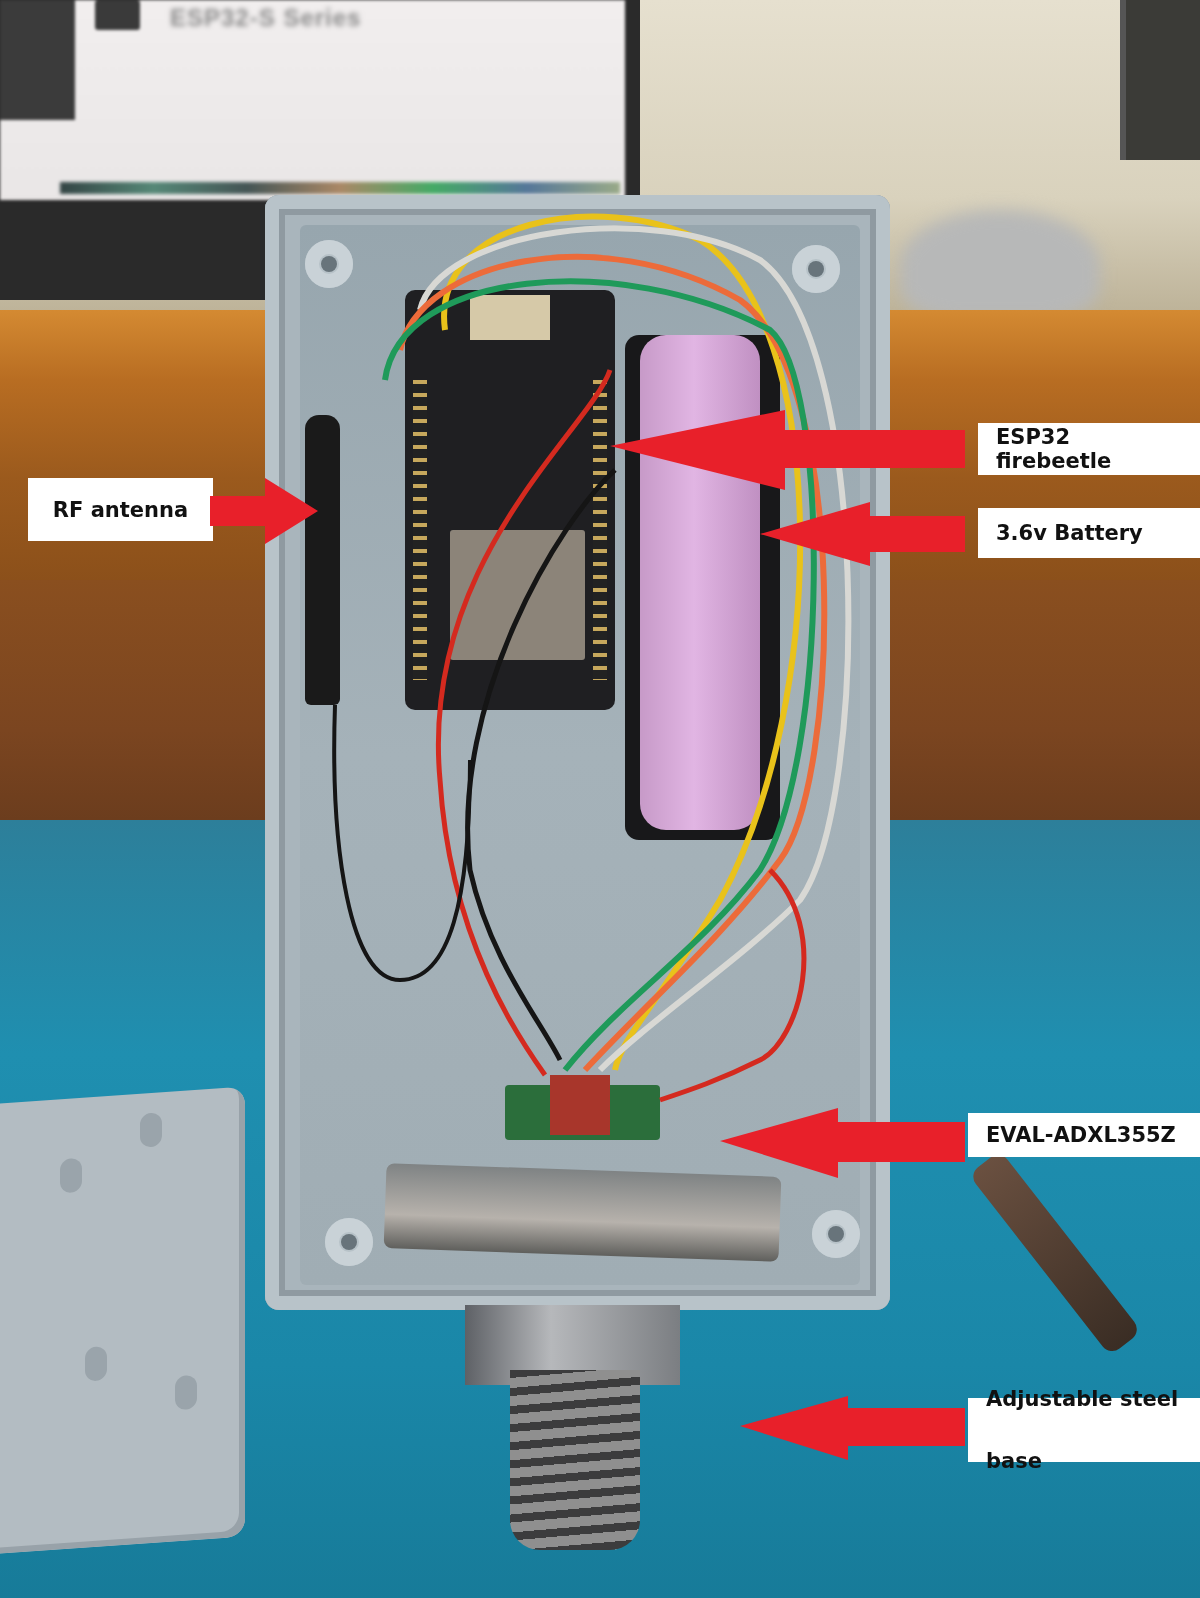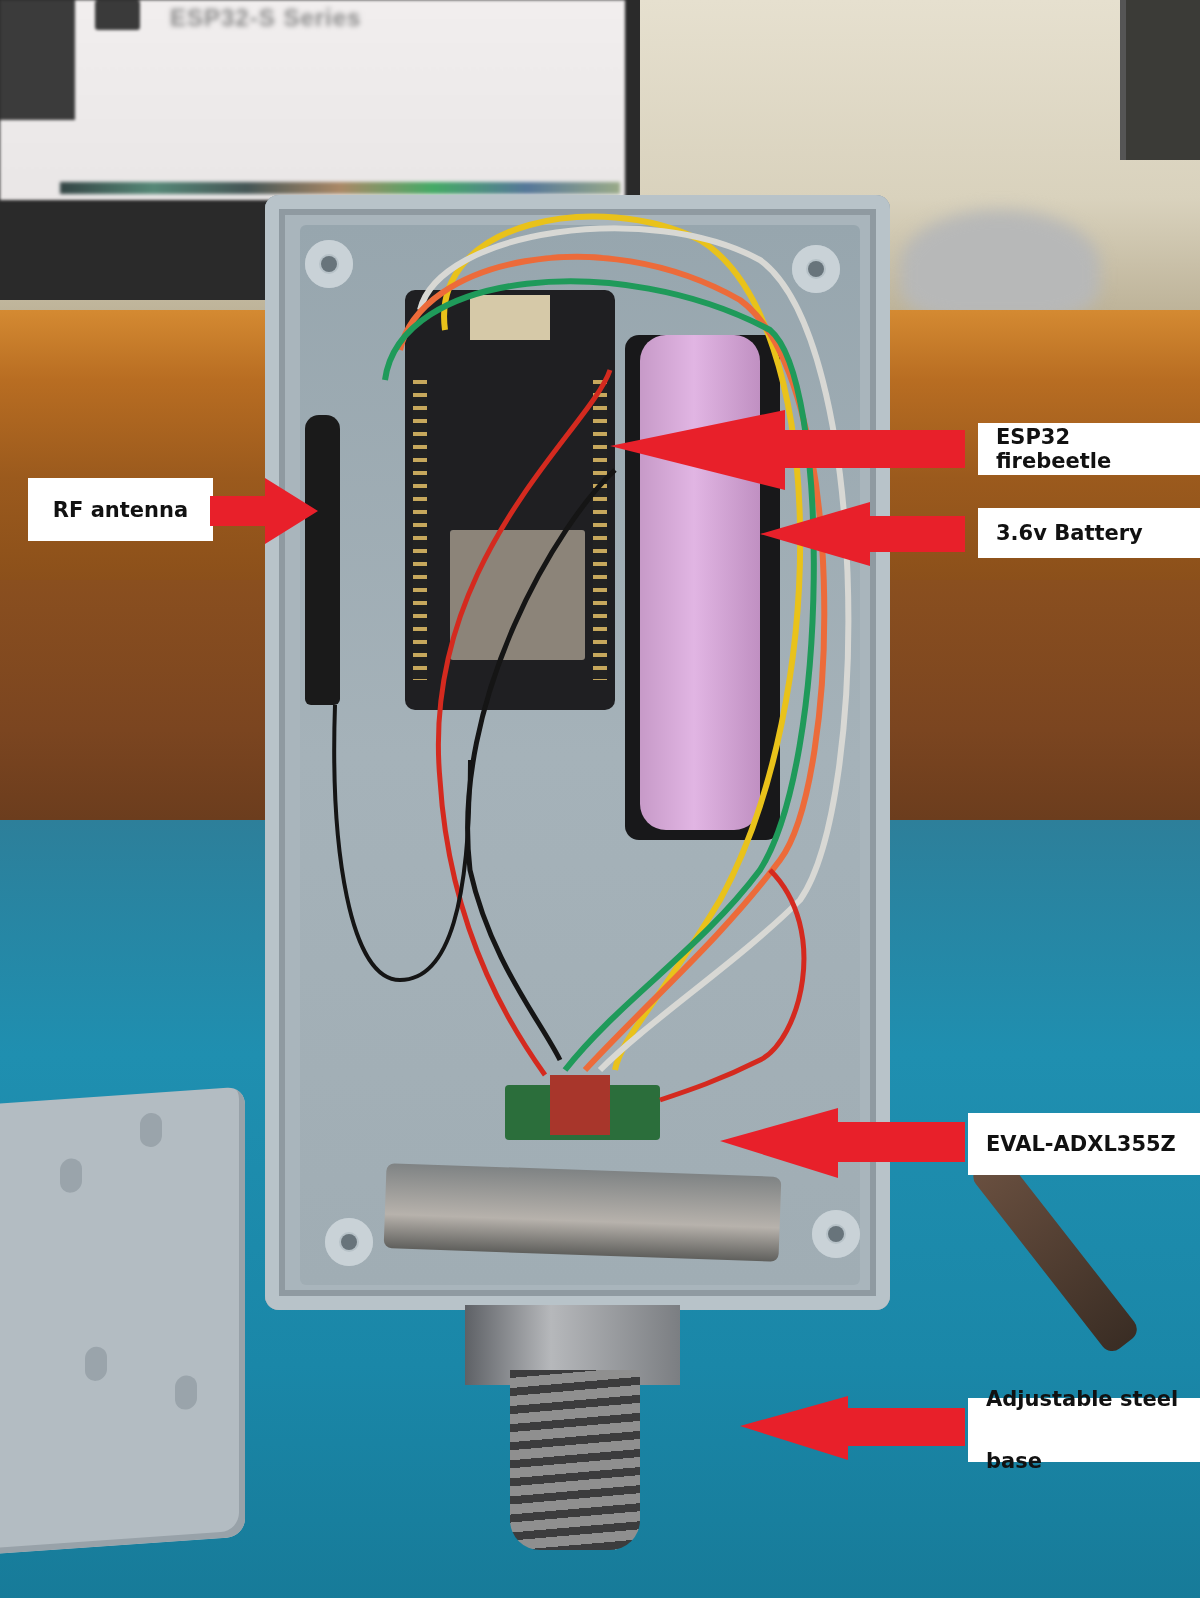--- a/index.html
+++ b/index.html
@@ -115,21 +115,21 @@
 <div class="label" style="left:978px;top:423px;width:222px;height:52px;">ESP32 firebeetle</div>
 <svg class="arrow" style="left:610px;top:410px;width:355px;height:80px;" viewBox="0 0 355 80">
   <polygon points="0,36 175,0 175,20 355,20 355,58 175,58 175,80" fill="#e8202a"></polygon>
 </svg>
 
 <div class="label" style="left:978px;top:508px;width:222px;height:50px;">3.6v Battery</div>
 <svg class="arrow" style="left:760px;top:502px;width:205px;height:64px;" viewBox="0 0 205 64">
   <polygon points="0,32 110,0 110,14 205,14 205,50 110,50 110,64" fill="#e8202a"></polygon>
 </svg>
 
-<div class="label" style="left:968px;top:1113px;width:232px;height:62px;">EVAL-ADXL355Z</div>
+<div class="label" style="left:968px;top:1113px;width:232px;height:44px;">EVAL-ADXL355Z</div>
 <svg class="arrow" style="left:720px;top:1108px;width:245px;height:70px;" viewBox="0 0 245 70">
   <polygon points="0,33 118,0 118,14 245,14 245,54 118,54 118,70" fill="#e8202a"></polygon>
 </svg>
 
 <div class="label" style="left:968px;top:1398px;width:232px;height:64px;flex-direction:column;align-items:flex-start;justify-content:center;line-height:1.15;gap:38px;">
   <span>Adjustable steel</span>
   <span>base</span>
 </div>
 <svg class="arrow" style="left:740px;top:1396px;width:225px;height:64px;" viewBox="0 0 225 64">
   <polygon points="0,30 108,0 108,12 225,12 225,50 108,50 108,64" fill="#e8202a"></polygon>

